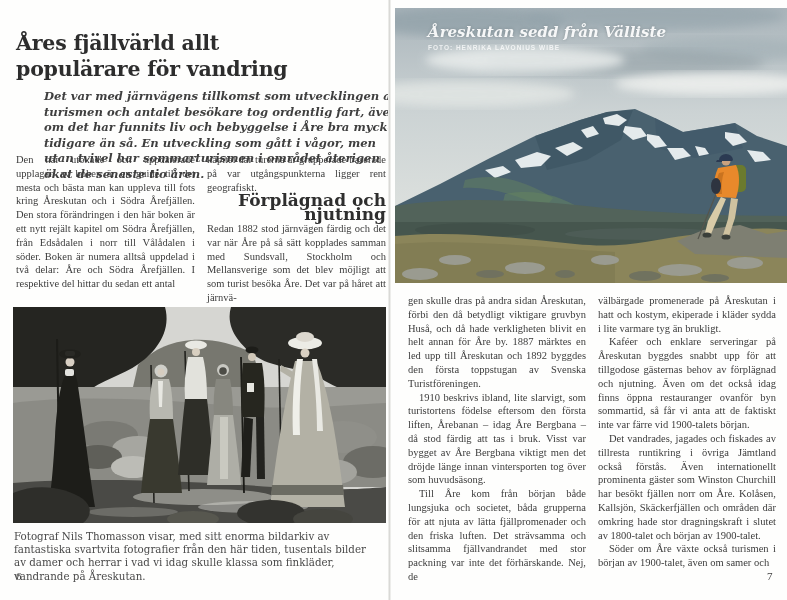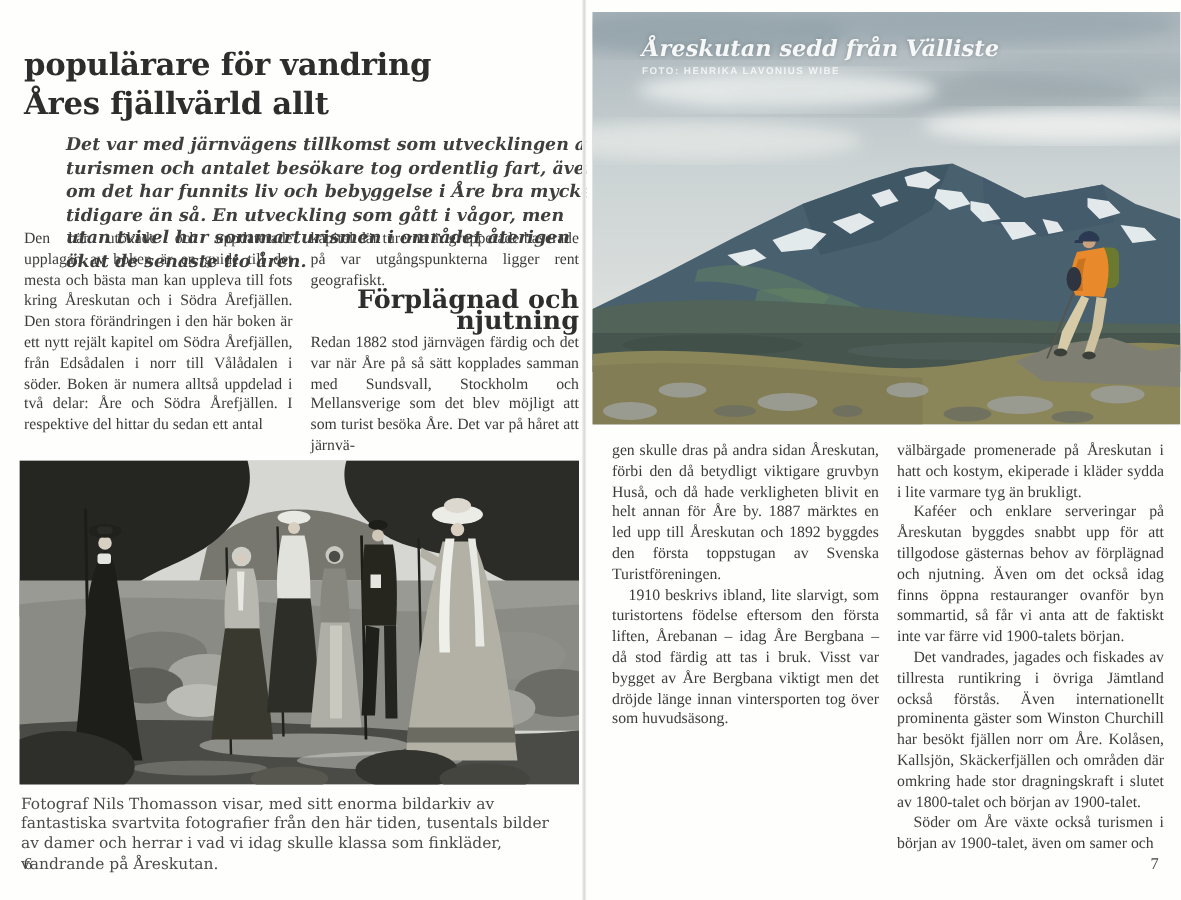--- a/index.html
+++ b/index.html
@@ -63,22 +63,22 @@
     font-size:6.5px; letter-spacing:1px; margin-top:3px;
     color:rgba(255,255,255,0.75); text-transform:uppercase;
   }
 </style>
 </head>
 <body>
 
 <div class="abs page-left">
 
   <h1 class="abs title">
+    <span style="display:block">Åres fjällvärld allt</span>
     <span style="display:block">populärare för vandring</span>
-    <span style="display:block">Åres fjällvärld allt</span>
   </h1>
 
   <p class="abs intro">Det var med järnvägens tillkomst som utvecklingen av turismen och antalet besökare tog ordentlig fart, även om det har funnits liv och bebyggelse i Åre bra mycket tidigare än så. En utveckling som gått i vågor, men utan tvivel har sommarturismen i området återigen ökat de senaste tio åren.</p>
 
   <div class="abs cols cols-left">
     <div class="col">
       <p>Den här utökade och uppdaterade upplagan av boken är en guide till det mesta och bästa man kan uppleva till fots kring Åreskutan och i Södra Årefjällen. Den stora förändringen i den här boken är ett nytt rejält kapitel om Södra Årefjällen, från Edsådalen i norr till Vålådalen i söder. Boken är numera alltså uppdelad i två delar: Åre och Södra Årefjällen. I respektive del hittar du sedan ett antal</p>
     </div>
     <div class="col">
       <p>kapitel där turerna är grupperade baserade på var utgångspunkterna ligger rent geografiskt.</p>
@@ -273,20 +273,21 @@
 
 <div class="abs overlay-cap">
   <div class="line1">Åreskutan sedd från Välliste</div>
   <div class="line2">FOTO: HENRIKA LAVONIUS WIBE</div>
 </div>
 
 <div class="abs cols cols-right" style="left:408px; width:368px;">
   <div class="col">
     <p>gen skulle dras på andra sidan Åreskutan, förbi den då betydligt viktigare gruvbyn Huså, och då hade verkligheten blivit en helt annan för Åre by. 1887 märktes en led upp till Åreskutan och 1892 byggdes den första toppstugan av Svenska Turistföreningen.</p>
     <p class="indent">1910 beskrivs ibland, lite slarvigt, som turistortens födelse eftersom den första liften, Årebanan – idag Åre Bergbana – då stod färdig att tas i bruk. Visst var bygget av Åre Bergbana viktigt men det dröjde länge innan vintersporten tog över som huvudsäsong.</p>
+    <p class="indent">Till Åre kom från början både lungsjuka och societet, båda grupperna för att njuta av lätta fjällpromenader och den friska luften. Det strävsamma och slitsamma fjällvandrandet med stor packning var inte det förhärskande. Nej, de</p>
   </div>
   <div class="col">
     <p>välbärgade promenerade på Åreskutan i hatt och kostym, ekiperade i kläder sydda i lite varmare tyg än brukligt.</p>
     <p class="indent">Kaféer och enklare serveringar på Åreskutan byggdes snabbt upp för att tillgodose gästernas behov av förplägnad och njutning. Även om det också idag finns öppna restauranger ovanför byn sommartid, så får vi anta att de faktiskt inte var färre vid 1900-talets början.</p>
     <p class="indent">Det vandrades, jagades och fiskades av tillresta runtikring i övriga Jämtland också förstås. Även internationellt prominenta gäster som Winston Churchill har besökt fjällen norr om Åre. Kolåsen, Kallsjön, Skäckerfjällen och områden där omkring hade stor dragningskraft i slutet av 1800-talet och början av 1900-talet.</p>
     <p class="indent">Söder om Åre växte också turismen i början av 1900-talet, även om samer och</p>
   </div>
 </div>
 
 <div class="abs pagenum pagenum-right">7</div>

